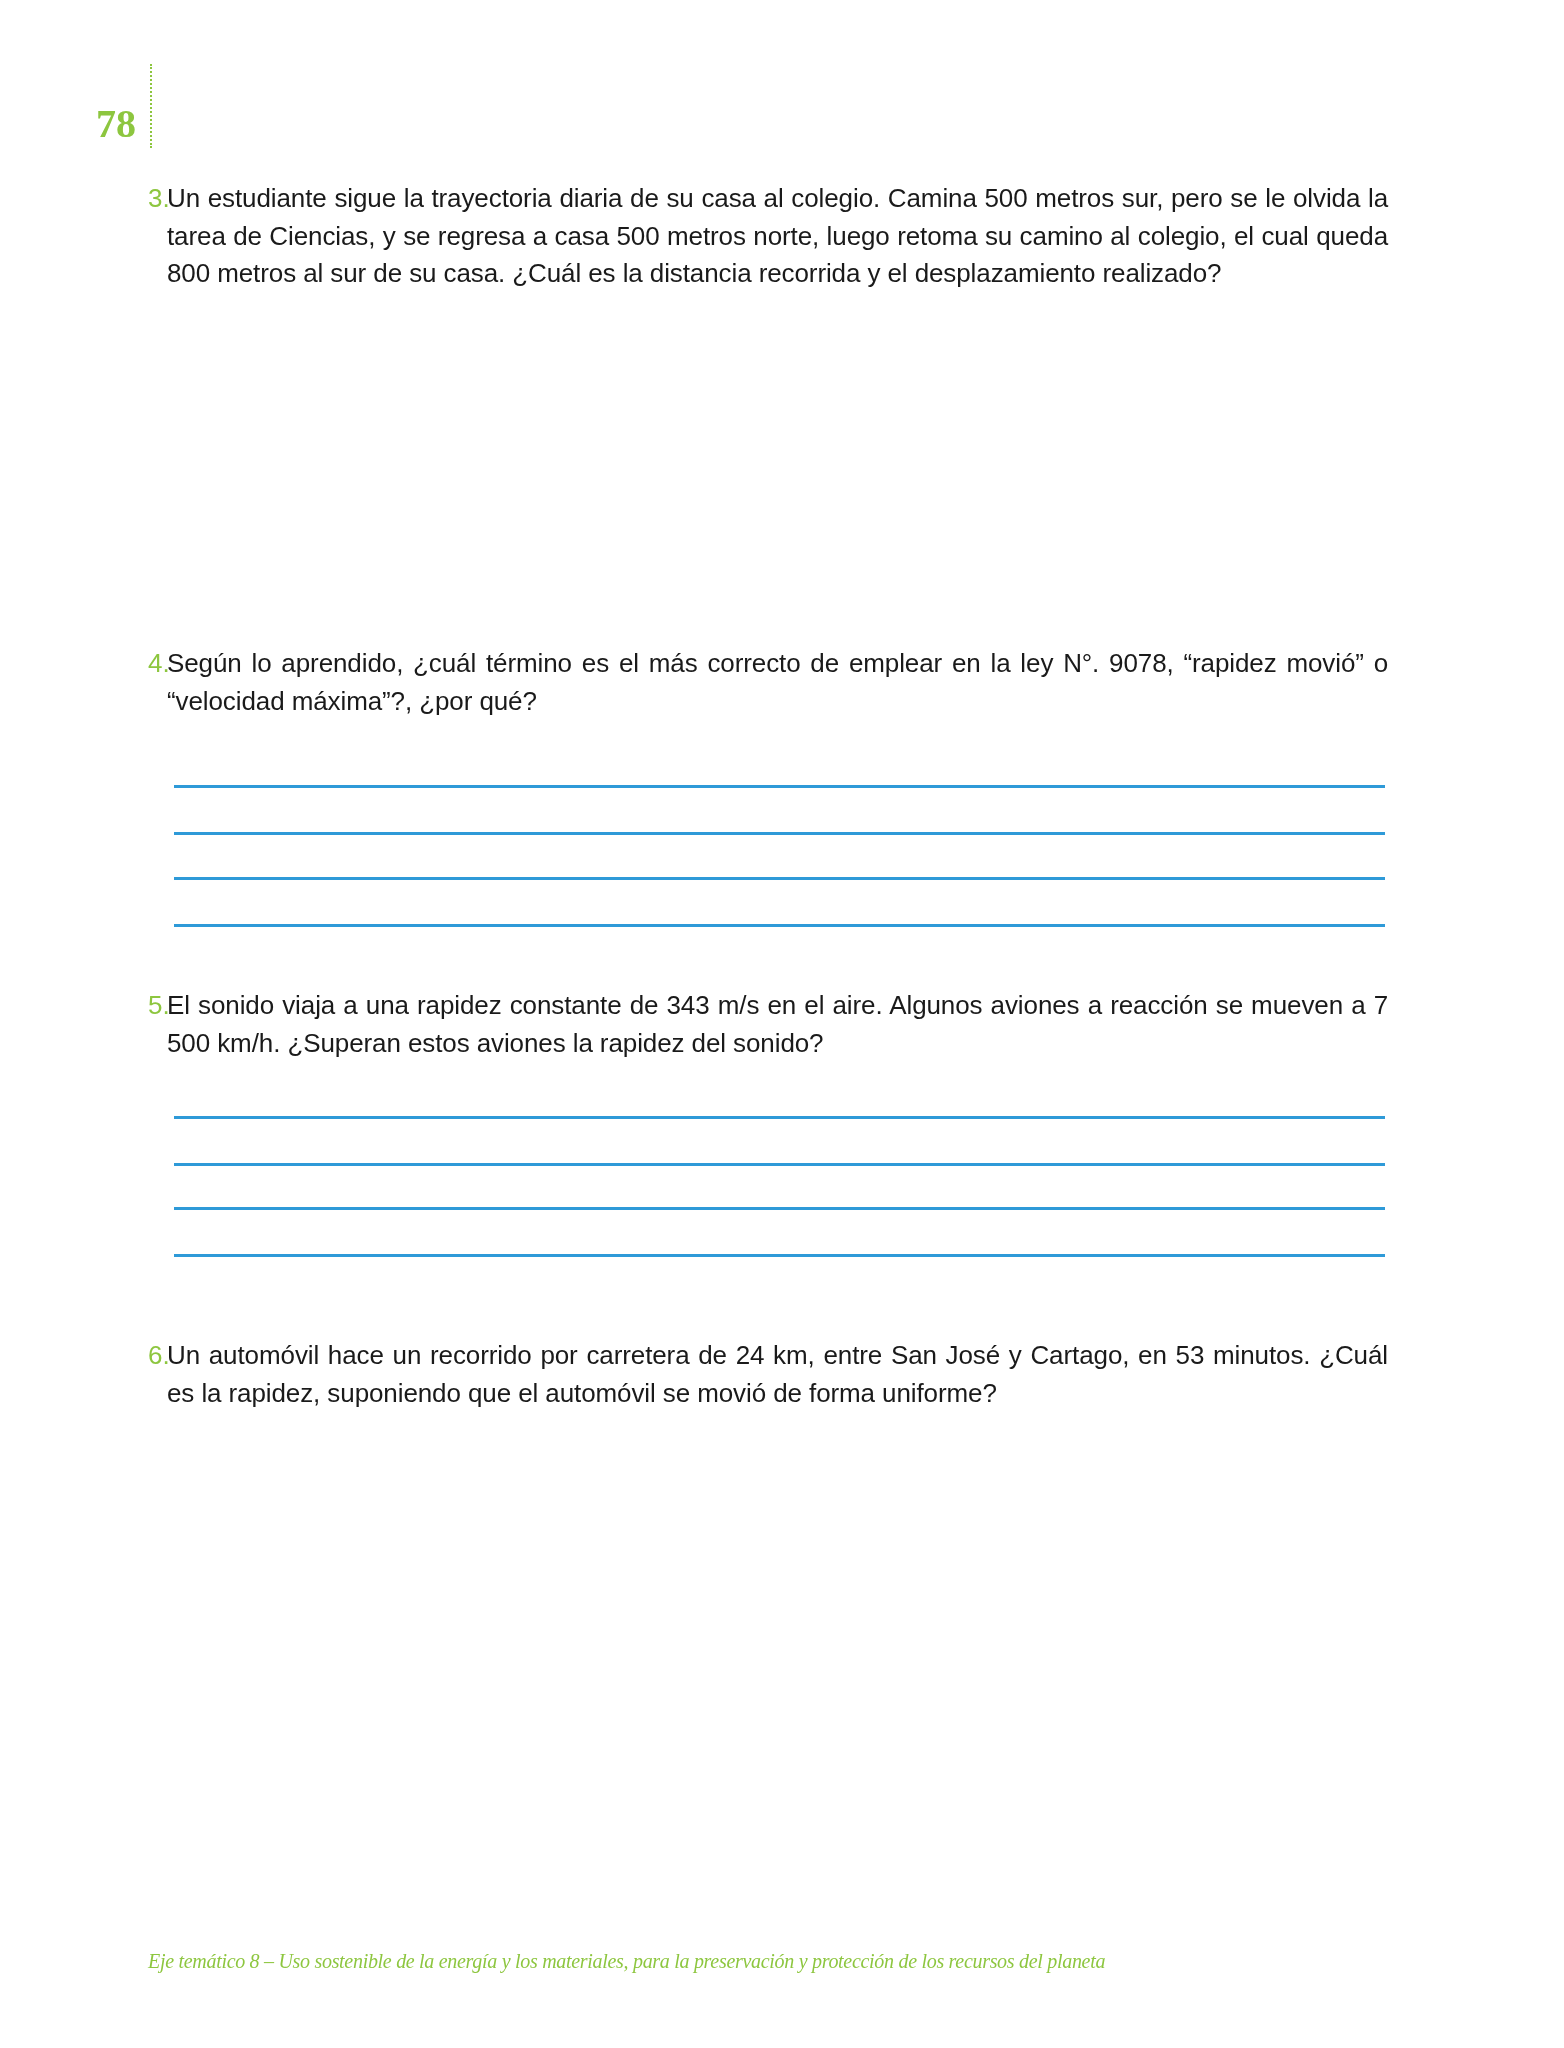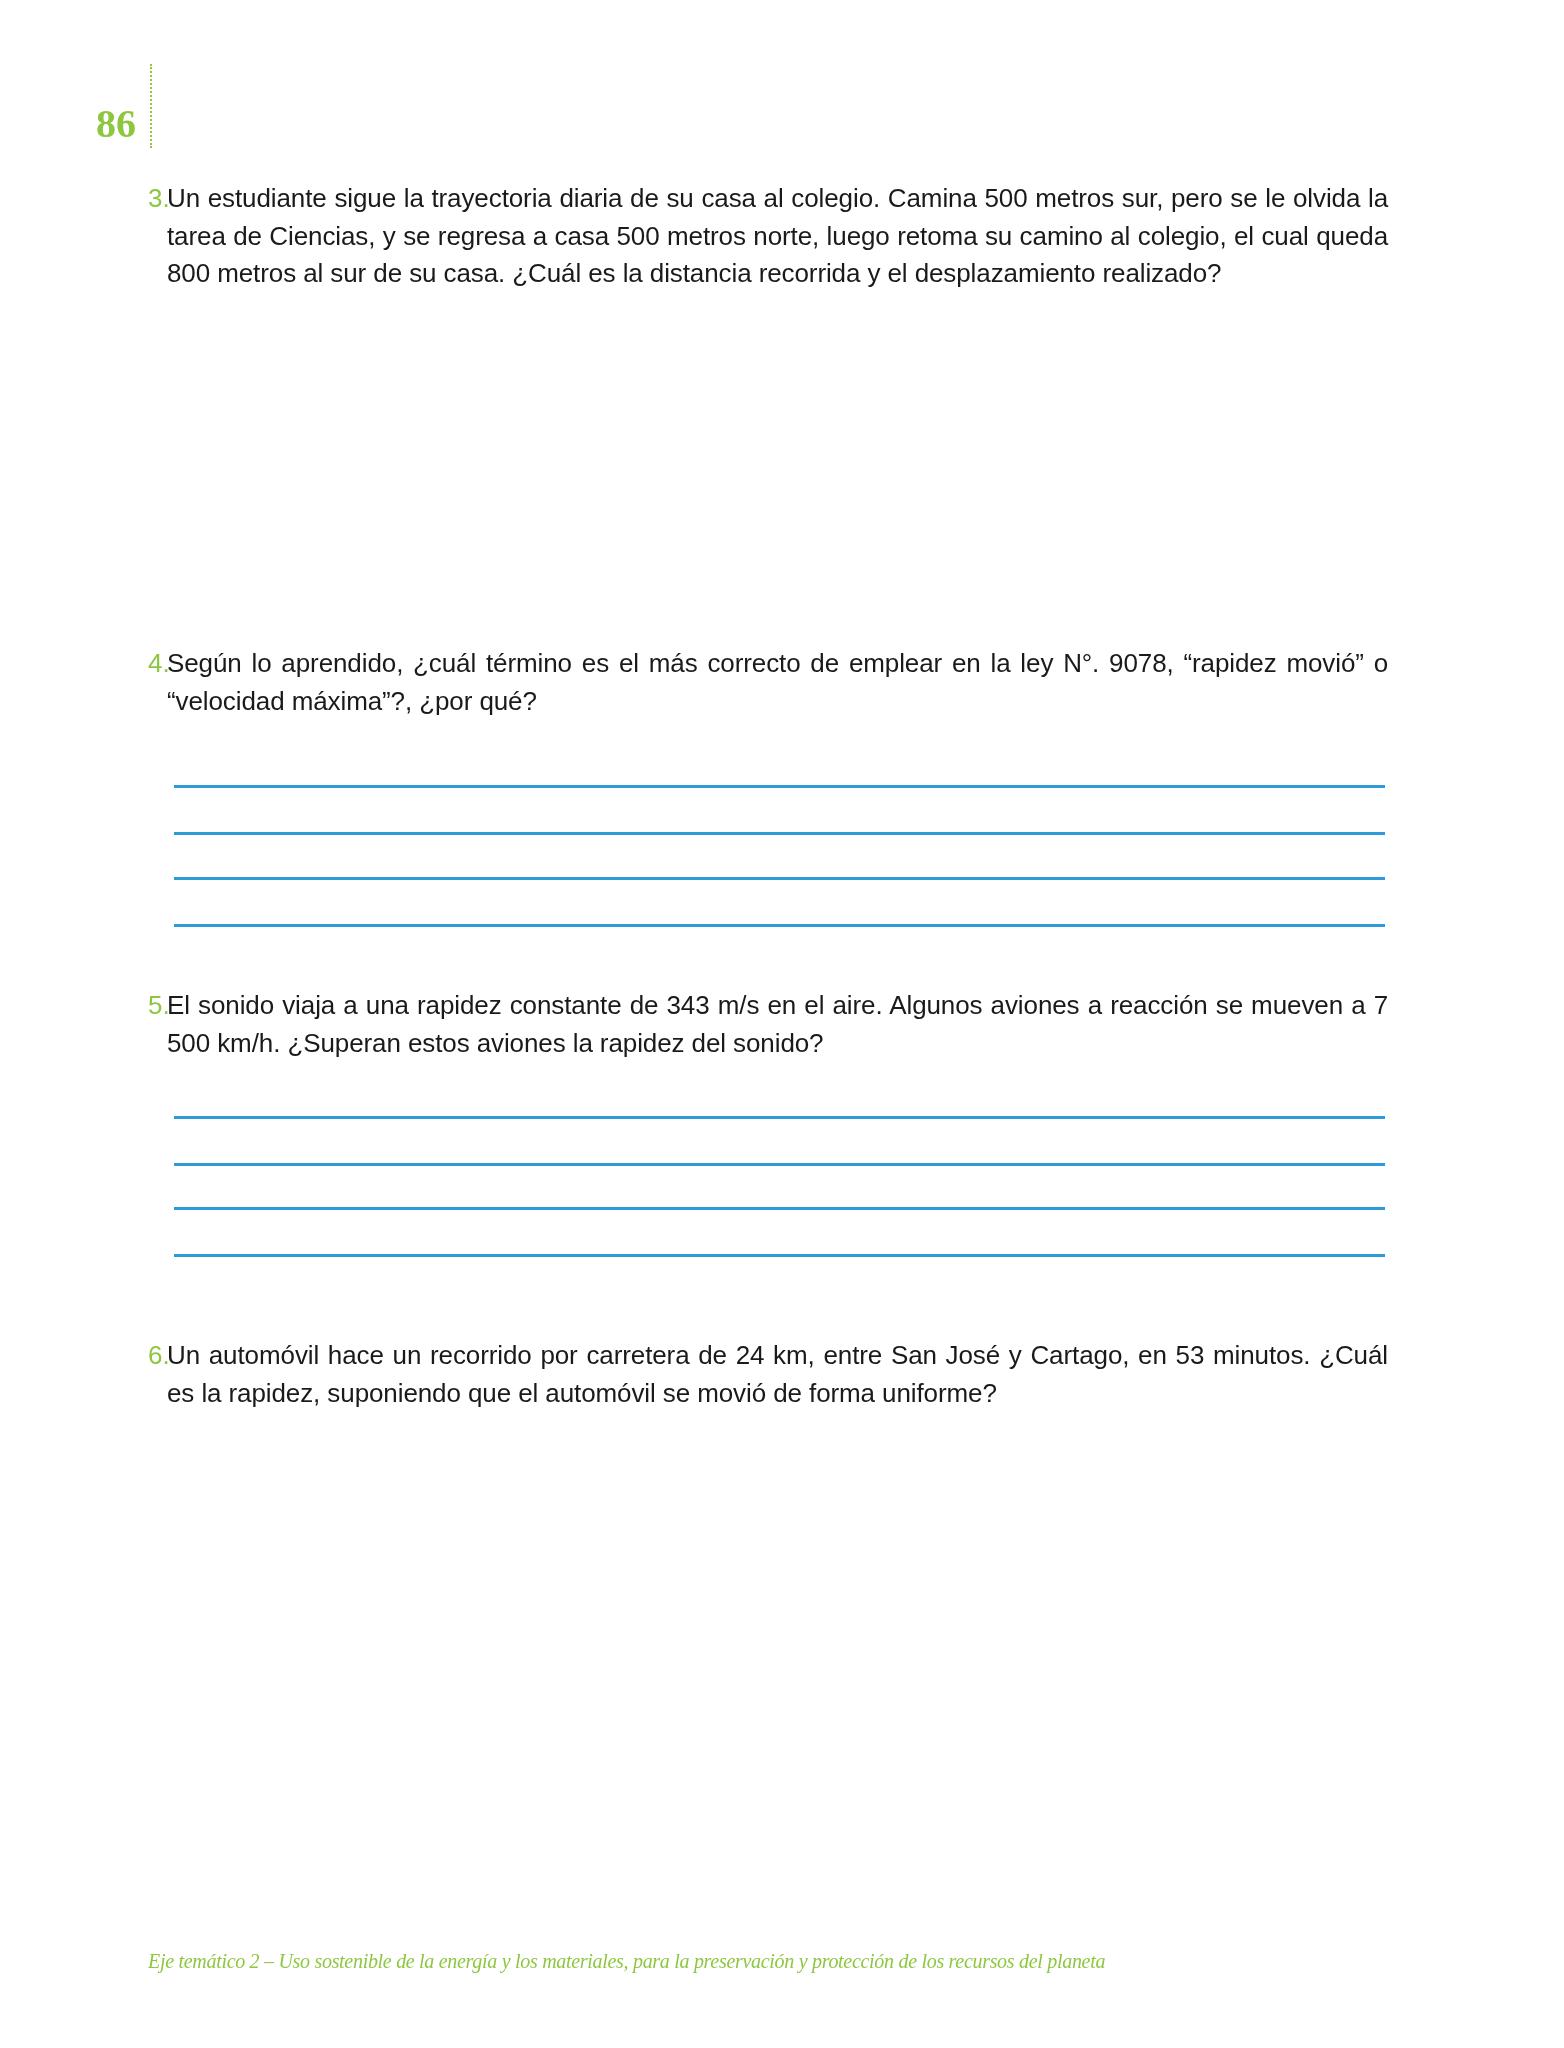--- a/index.html
+++ b/index.html
@@ -9,21 +9,21 @@
   .question { position: absolute; left: 148px; width: 1240px; }
   .q-num { position: absolute; left: 0; top: 0; color: #8dc63f; font-size: 26px; line-height: 37px; }
   .q-text { margin-left: 19px; font-size: 26px; line-height: 37.5px; text-align: justify; text-align-last: left; letter-spacing: -0.1px; }
   .answer-line { position: absolute; left: 174px; width: 1211px; height: 0; border-top: 3px solid #2e9ad8; }
   .footer { position: absolute; left: 148px; top: 1950px; font-family: "Liberation Serif", serif; font-style: italic; font-size: 20px; color: #8dc63f; letter-spacing: -0.3px; }
 </style>
 </head>
 <body>
 
 <div class="page-rule"></div>
-<div class="page-number">86</div>
+<div class="page-number">78</div>
 
 <div class="question" style="top:180px;">
   <span class="q-num">3.</span>
   <div class="q-text">Un estudiante sigue la trayectoria diaria de su casa al colegio. Camina 500 metros sur, pero se le olvida la tarea de Ciencias, y se regresa a casa 500 metros norte, luego retoma su camino al colegio, el cual queda 800 metros al sur de su casa. ¿Cuál es la distancia recorrida y el desplazamiento realizado?</div>
 </div>
 
 <div class="question" style="top:645px;">
   <span class="q-num">4.</span>
   <div class="q-text">Según lo aprendido, ¿cuál término es el más correcto de emplear en la ley N°. 9078, “rapidez movió” o “velocidad máxima”?, ¿por qué?</div>
 </div>
@@ -39,13 +39,13 @@
 <div class="answer-line" style="top:1116px;"></div>
 <div class="answer-line" style="top:1163px;"></div>
 <div class="answer-line" style="top:1207px;"></div>
 <div class="answer-line" style="top:1254px;"></div>
 
 <div class="question" style="top:1337px;">
   <span class="q-num">6.</span>
   <div class="q-text">Un automóvil hace un recorrido por carretera de 24 km, entre San José y Cartago, en 53 minutos. ¿Cuál es la rapidez, suponiendo que el automóvil se movió de forma uniforme?</div>
 </div>
 
-<div class="footer">Eje temático 2 – Uso sostenible de la energía y los materiales, para la preservación y protección de los recursos del planeta</div>
+<div class="footer">Eje temático 8 – Uso sostenible de la energía y los materiales, para la preservación y protección de los recursos del planeta</div>
 
 </body></html>

